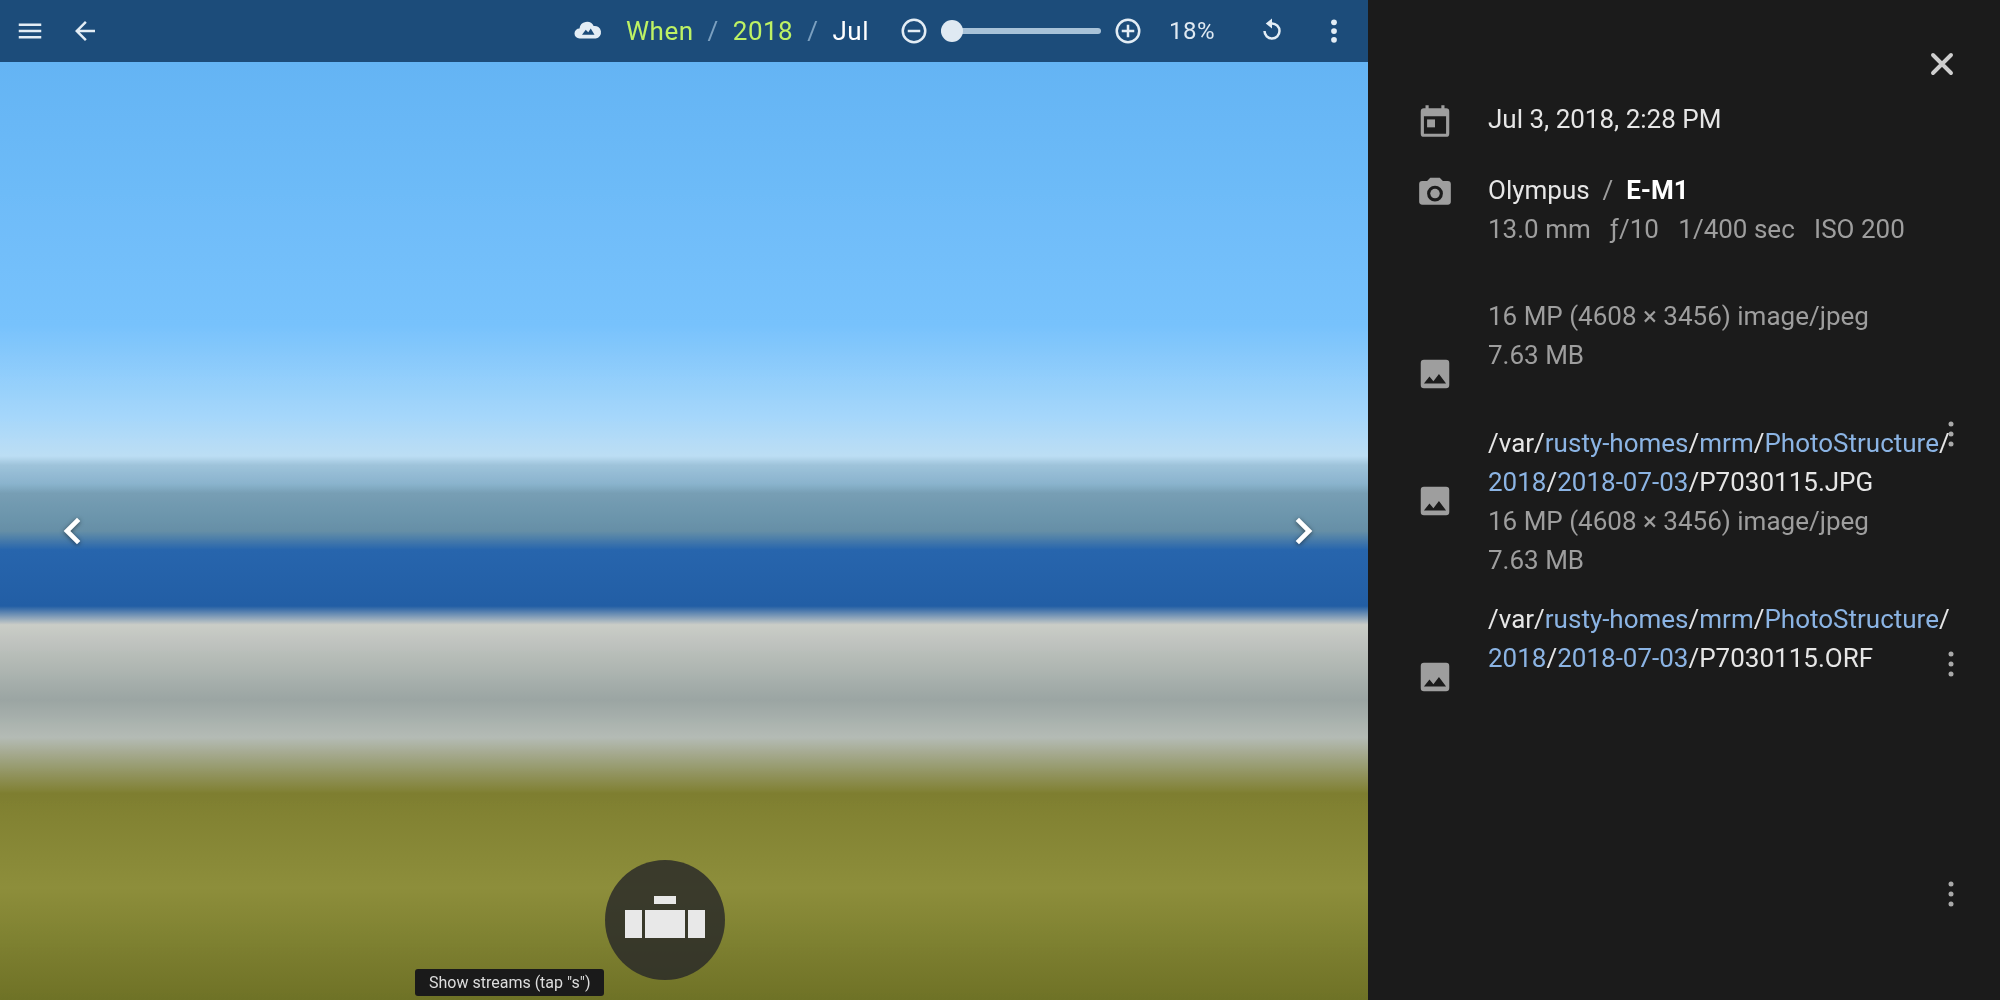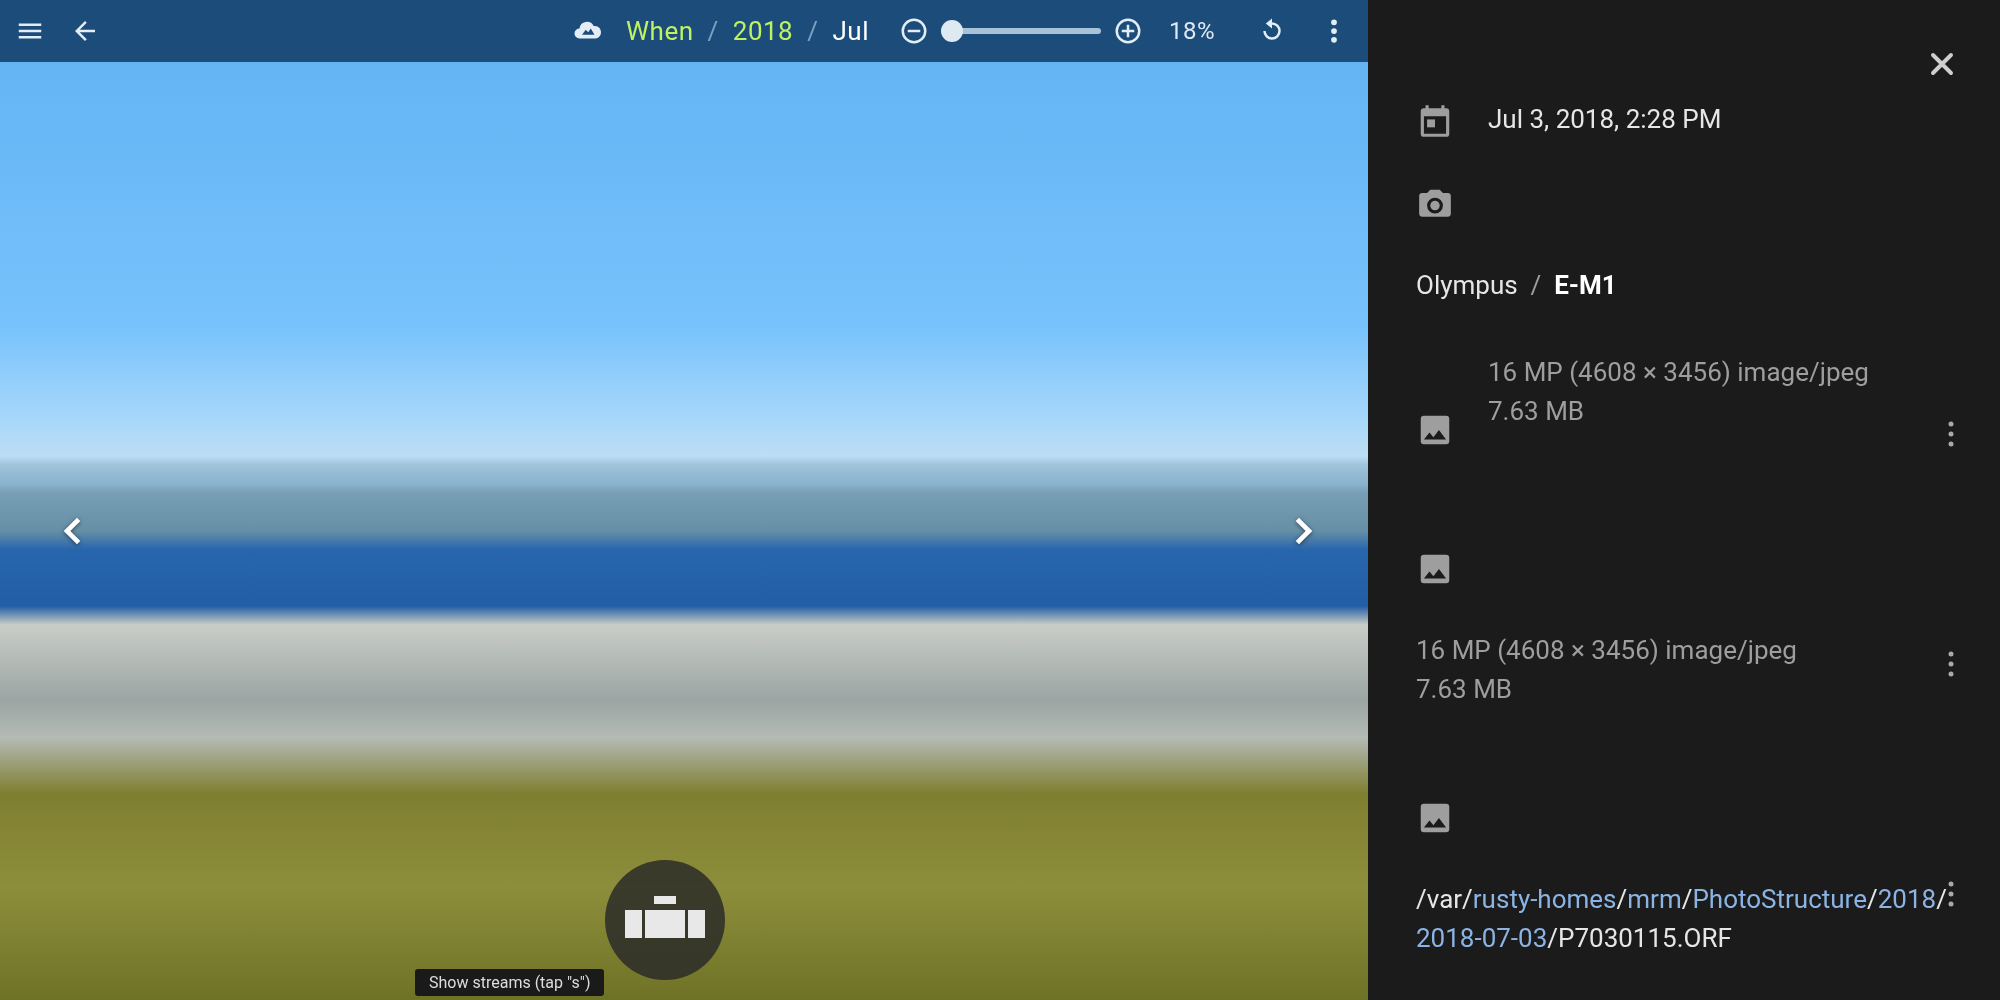--- a/index.html
+++ b/index.html
@@ -46,21 +46,21 @@
   .navchev.right{right:40px;}
   .streams-fab{position:absolute;left:605px;bottom:20px;width:120px;height:120px;border-radius:60px;background:rgba(40,40,40,.82);display:flex;align-items:center;justify-content:center;cursor:pointer;}
   .streams-fab svg{width:80px;height:48px;fill:#e8e8e8;}
   .tooltip{position:absolute;left:415px;bottom:4px;background:#1a1a1a;color:#ddd;font-size:16px;padding:4px 14px;border-radius:3px;}
   
   .info{position:absolute;right:0;top:0;width:632px;height:1000px;background:#1b1b1b;color:#e6e6e6;padding:40px 48px 40px 48px;overflow:hidden;}
   .info h1{font-size:40px;font-weight:500;color:#fff;}
   .closex{position:absolute;top:46px;right:40px;cursor:pointer;}
   .closex svg{width:36px;height:36px;fill:#cfcfcf;}
   .row{display:flex;gap:32px;margin-top:48px;font-size:26px;line-height:1.5;}
-  .row + .row{margin-top:32px;flex-direction:column;}
+  .row + .row{margin-top:20px;}
   .row .ricon{flex:0 0 40px;color:#9e9e9e;padding-top:2px;}
   .row .ricon svg{width:38px;height:38px;fill:#9e9e9e;}
   .row .rbody{flex:1;}
   .faint{color:#9e9e9e;}
   .bold{font-weight:700;color:#fff;}
   .link{color:#8bb4e4;}
   .filekebab{position:absolute;right:44px;color:#aaa;cursor:pointer;}
   .filekebab svg{width:10px;height:28px;fill:#aaa;}
   .pathline{word-break:break-all;}
   .fileblock{position:relative;}
@@ -169,38 +169,42 @@
     <div class="ricon">
       <svg viewBox="0 0 24 24">
           <path d="M20 5h-3l-2-2H9L7 5H4a2 2 0 00-2 2v11a2 2 0 002 2h16a2 2 0 002-2V7a2 2 0 00-2-2zm-8 13a5 5 0 110-10 5 5 0 010 10z"></path>
           <circle cx="12" cy="13" r="3"></circle>
         </svg>
     </div>
     <div class="rbody">
       <div>
         <span>Olympus</span>&nbsp;&nbsp;<span class="faint">/</span>&nbsp;&nbsp;<span class="bold">E-M1</span>
       </div>
+      <div class="faint">
+        <span>13.0 mm</span>&nbsp;&nbsp;&nbsp;<span>ƒ/10</span>&nbsp;&nbsp;&nbsp;<span>1/400 sec</span>&nbsp;&nbsp;&nbsp;<span>ISO 200</span>
+      </div>
     </div>
   </div>
 
   <div id="files-host">
       <div class="row fileblock">
         <div class="ricon" style="padding-top: 58px;"><svg viewBox="0 0 24 24">
             <path d="M21 19V5a2 2 0 00-2-2H5a2 2 0 00-2 2v14a2 2 0 002 2h14a2 2 0 002-2zM8.5 13.5l2.5 3 3.5-4.5L19 18H5z"></path>
           </svg></div>
         <div class="rbody">
           <div class="faint">16 MP (4608 × 3456) image/jpeg</div>
           <div class="faint">7.63 MB</div>
         </div>
       </div>
       <div class="row fileblock">
         <div class="ricon" style="padding-top: 58px;"><svg viewBox="0 0 24 24">
             <path d="M21 19V5a2 2 0 00-2-2H5a2 2 0 00-2 2v14a2 2 0 002 2h14a2 2 0 002-2zM8.5 13.5l2.5 3 3.5-4.5L19 18H5z"></path>
           </svg></div>
         <div class="rbody">
+          <div class="pathline"><span>/var/</span><span class="link">rusty-homes</span><span>/</span><span class="link">mrm</span><span>/</span><span class="link">PhotoStructure</span><span>/</span><span class="link">2018</span><span>/</span><span class="link">2018-07-03</span><span>/</span><span>P7030115.JPG</span></div>
           <div class="faint">16 MP (4608 × 3456) image/jpeg</div>
           <div class="faint">7.63 MB</div>
         </div>
       </div>
       <div class="row fileblock">
         <div class="ricon" style="padding-top: 58px;"><svg viewBox="0 0 24 24">
             <path d="M21 19V5a2 2 0 00-2-2H5a2 2 0 00-2 2v14a2 2 0 002 2h14a2 2 0 002-2zM8.5 13.5l2.5 3 3.5-4.5L19 18H5z"></path>
           </svg></div>
         <div class="rbody">
           <div class="pathline"><span>/var/</span><span class="link">rusty-homes</span><span>/</span><span class="link">mrm</span><span>/</span><span class="link">PhotoStructure</span><span>/</span><span class="link">2018</span><span>/</span><span class="link">2018-07-03</span><span>/</span><span>P7030115.ORF</span></div>

